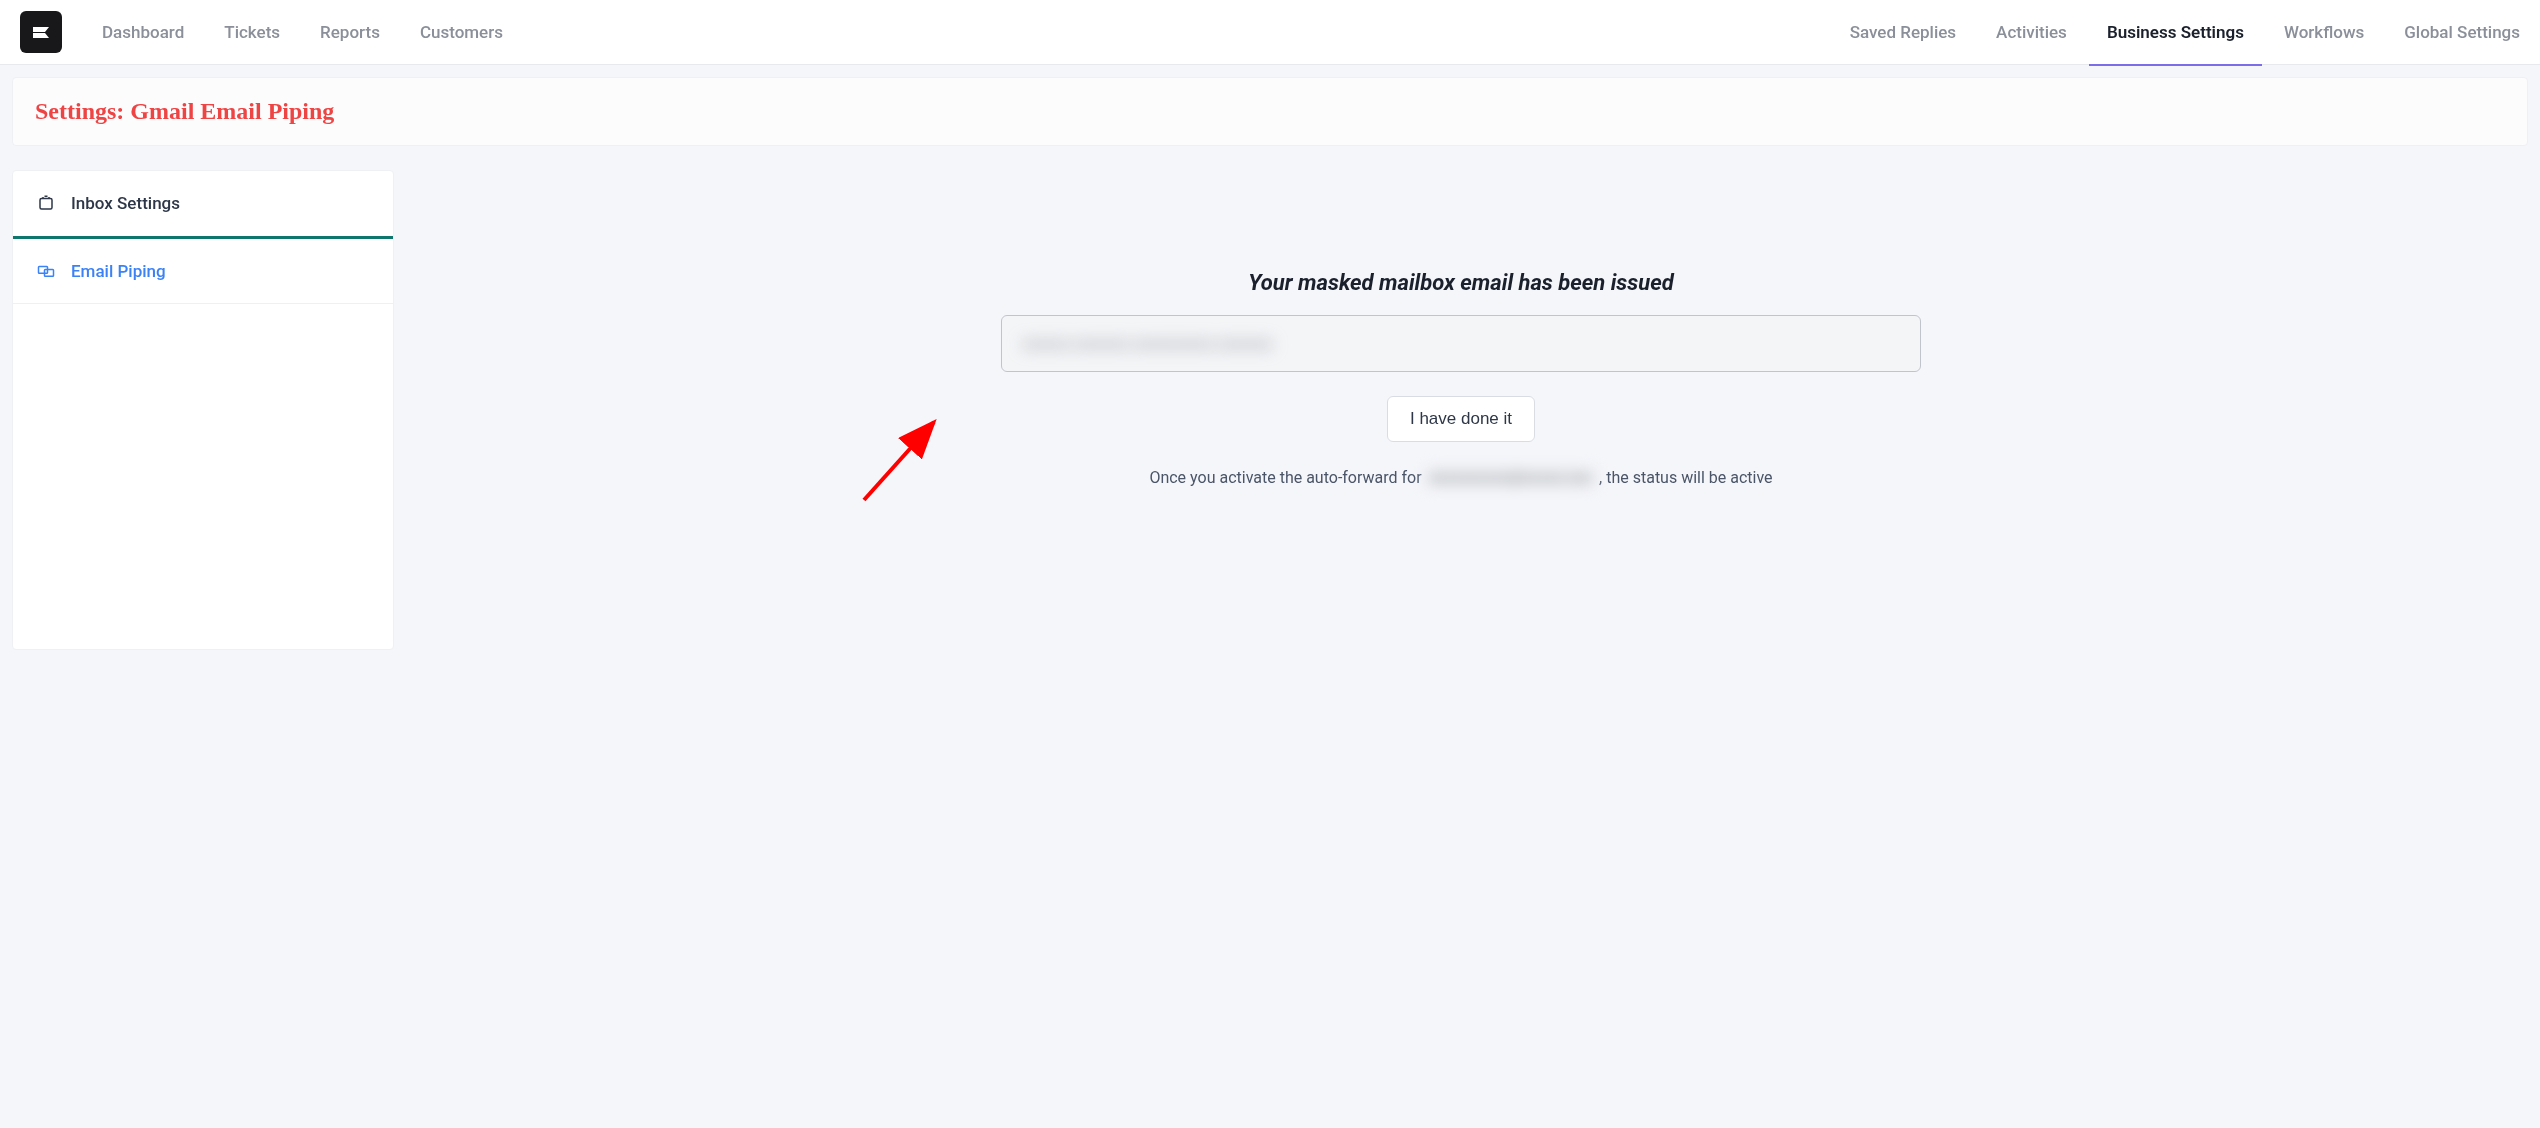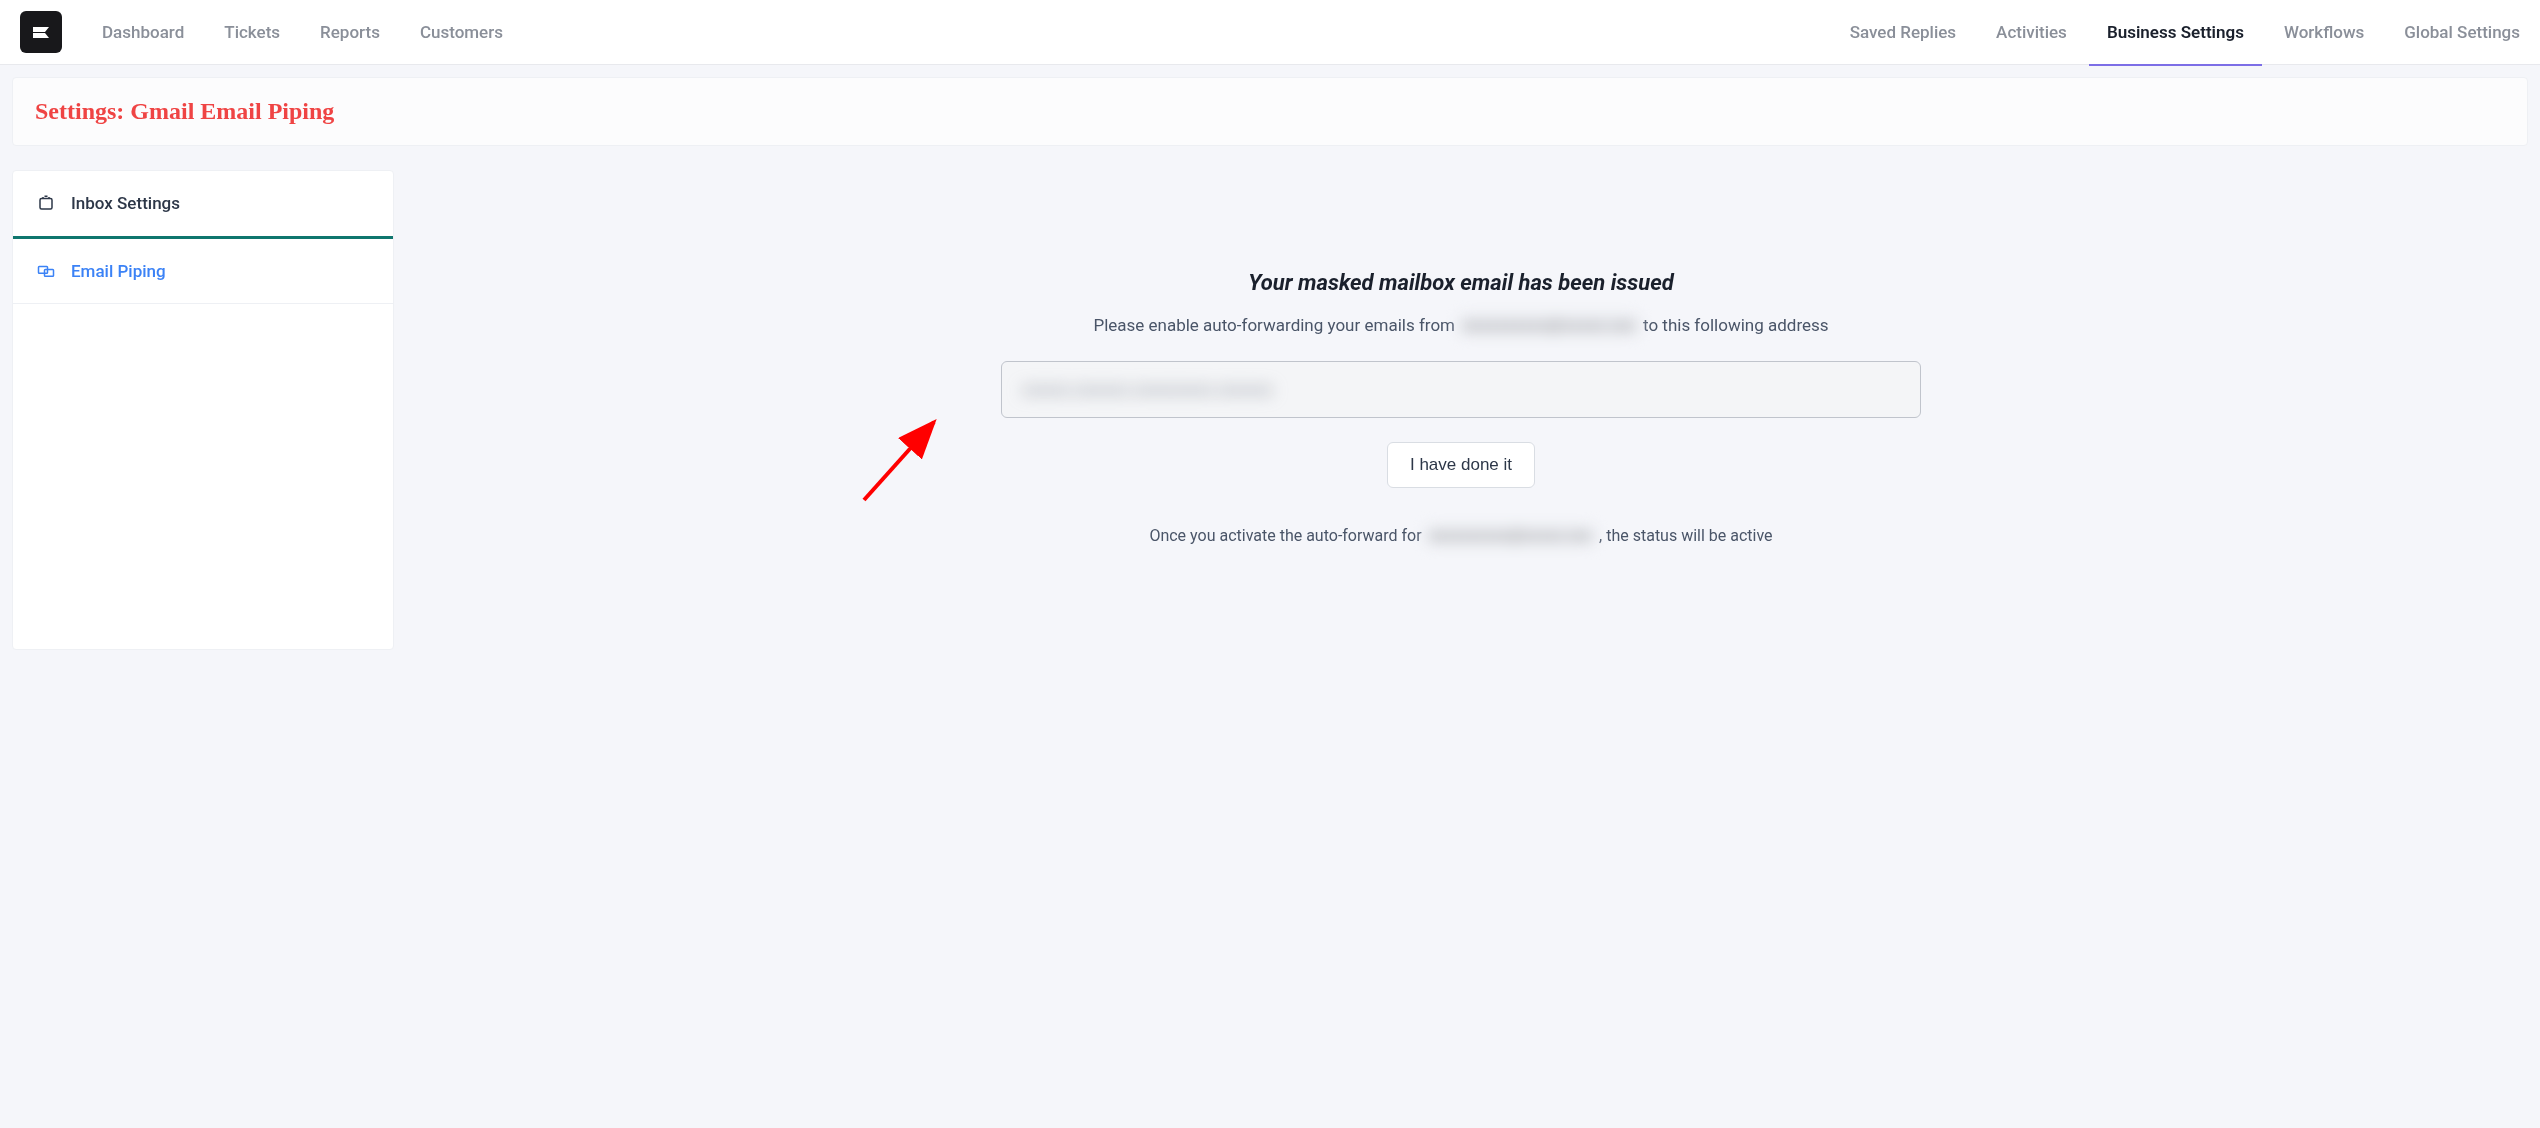--- a/index.html
+++ b/index.html
@@ -161,21 +161,21 @@
     }
     .done-button {
       background: #fff;
       border: 1px solid #d9dde3;
       border-radius: 6px;
       padding: 12px 22px;
       font-size: 17px;
       font-weight: 500;
       color: #2d3748;
       cursor: pointer;
-      margin-bottom: 38px;
+      margin-bottom: 26px;
     }
     .footer-text {
       font-size: 16px;
       color: #4a5568;
     }
     .arrow-annotation {
       position: absolute;
       left: 460px;
       top: 240px;
       pointer-events: none;
@@ -224,25 +224,20 @@
           <rect x="2" y="6" width="12" height="9" rx="1"></rect>
           <rect x="10" y="10" width="12" height="9" rx="1"></rect>
         </svg>
         <span>Email Piping</span>
       </div>
     </div>
 
     <div class="main-panel">
       <div class="panel-inner">
         <h2 class="panel-heading">Your masked mailbox email has been issued</h2>
-        <p class="panel-subtext">
-          <span>Please enable auto-forwarding your emails from </span>
-          <span class="blurred-inline">xxxxxxxxxx@xxxxx.xxx</span>
-          <span> to this following address</span>
-        </p>
         <div class="masked-box">
           <div class="masked-box-content">xxxxxx.xxxxxxx.xxxxxxxxxx.xxxxxxx</div>
         </div>
         <button class="done-button">I have done it</button>
         <p class="footer-text">
           <span>Once you activate the auto-forward for </span>
           <span class="blurred-inline">xxxxxxxxxx@xxxxx.xxx</span>
           <span>, the status will be active</span>
         </p>
       </div>

